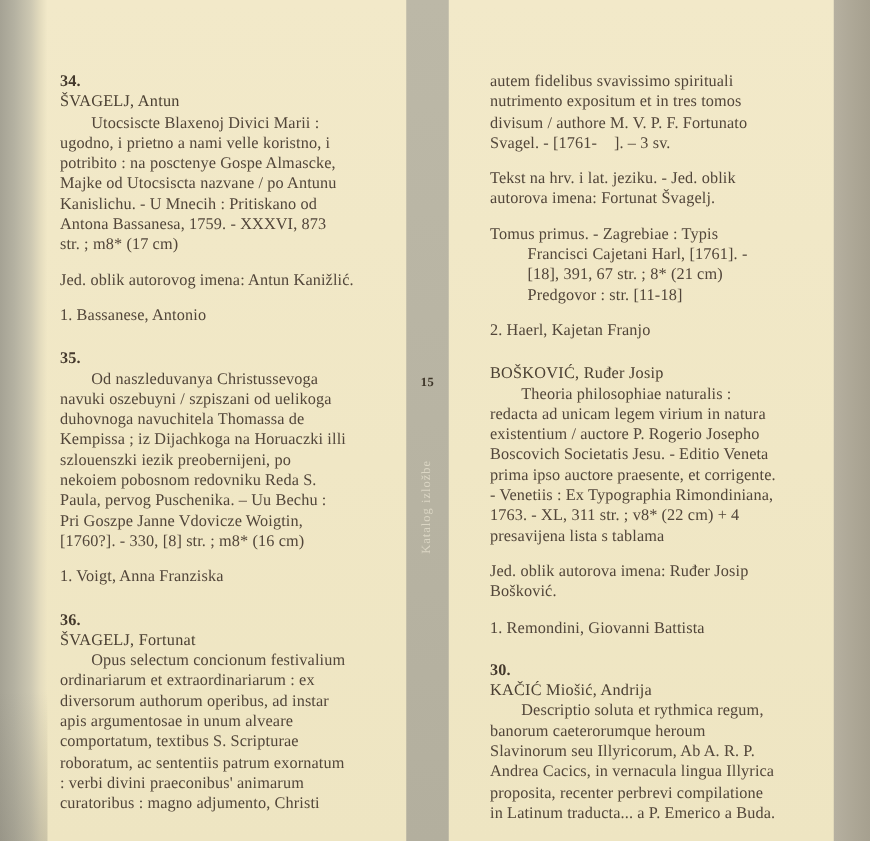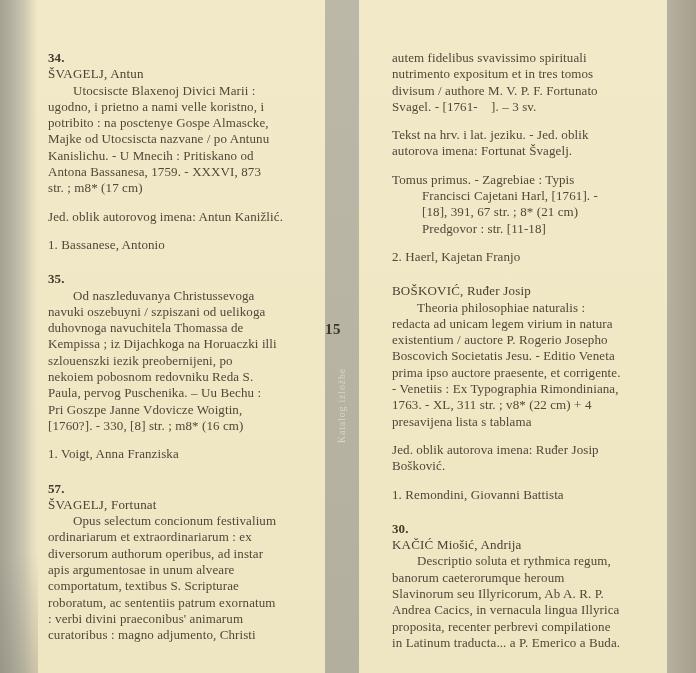--- a/index.html
+++ b/index.html
@@ -26,38 +26,38 @@
     background: linear-gradient(90deg, #b6b0a0 0%, #aca695 60%, #a6a08f 100%);
   }
 
   
   .gutter {
     position: absolute; left: 325px; top: 0; width: 34px; height: 100%;
     background: linear-gradient(180deg, #bcb8a7 0%, #b8b4a3 50%, #b3af9e 100%);
   }
   .pagenum {
     position: absolute; top: 301px; left: 0; width: 100%;
-    font-size: 15px; font-weight: 700; letter-spacing: 0.5px;
+    text-align: center;
+    font-size: 10px; font-weight: 700; letter-spacing: 0.5px;
     color: #3d3528;
-    margin-top: 20px;
   }
   .spine-wrap {
     position: absolute; top: 342px; left: 0; width: 100%; height: 126px;
     display: flex; align-items: center; justify-content: center;
   }
   .spine-label {
     transform: rotate(-90deg);
     white-space: nowrap;
     font-size: 10px; letter-spacing: 0.8px;
     color: #dbd6c4;
   }
 
   
   .col {
-    position: absolute; top: 50px;
+    position: absolute; top: 57px;
     width: 266px;
     font-size: 13px; line-height: 16.3px;
     letter-spacing: 0.1px;
     font-family: Liberation Serif, serif;
   }
   .col-left  { left: 48px; }
   .col-right { left: 392px; }
 
   .entry { margin: 0; }
   .entry + .entry { margin-top: 18px; }
@@ -118,21 +118,21 @@
 Kempissa ; iz Dijachkoga na Horuaczki illi
 szlouenszki iezik preobernijeni, po
 nekoiem pobosnom redovniku Reda S.
 Paula, pervog Puschenika. – Uu Bechu :
 Pri Goszpe Janne Vdovicze Woigtin,
 [1760?]. - 330, [8] str. ; m8* (16 cm)</div>
     <div class="para">1. Voigt, Anna Franziska</div>
   </section>
 
   <section class="entry">
-    <div class="num">57.</div>
+    <div class="num">36.</div>
     <div class="head">ŠVAGELJ, Fortunat</div>
     <div class="para body-indent">Opus selectum concionum festivalium
 ordinariarum et extraordinariarum : ex
 diversorum authorum operibus, ad instar
 apis argumentosae in unum alveare
 comportatum, textibus S. Scripturae
 roboratum, ac sententiis patrum exornatum
 : verbi divini praeconibus' animarum
 curatoribus : magno adjumento, Christi</div>
   </section>

